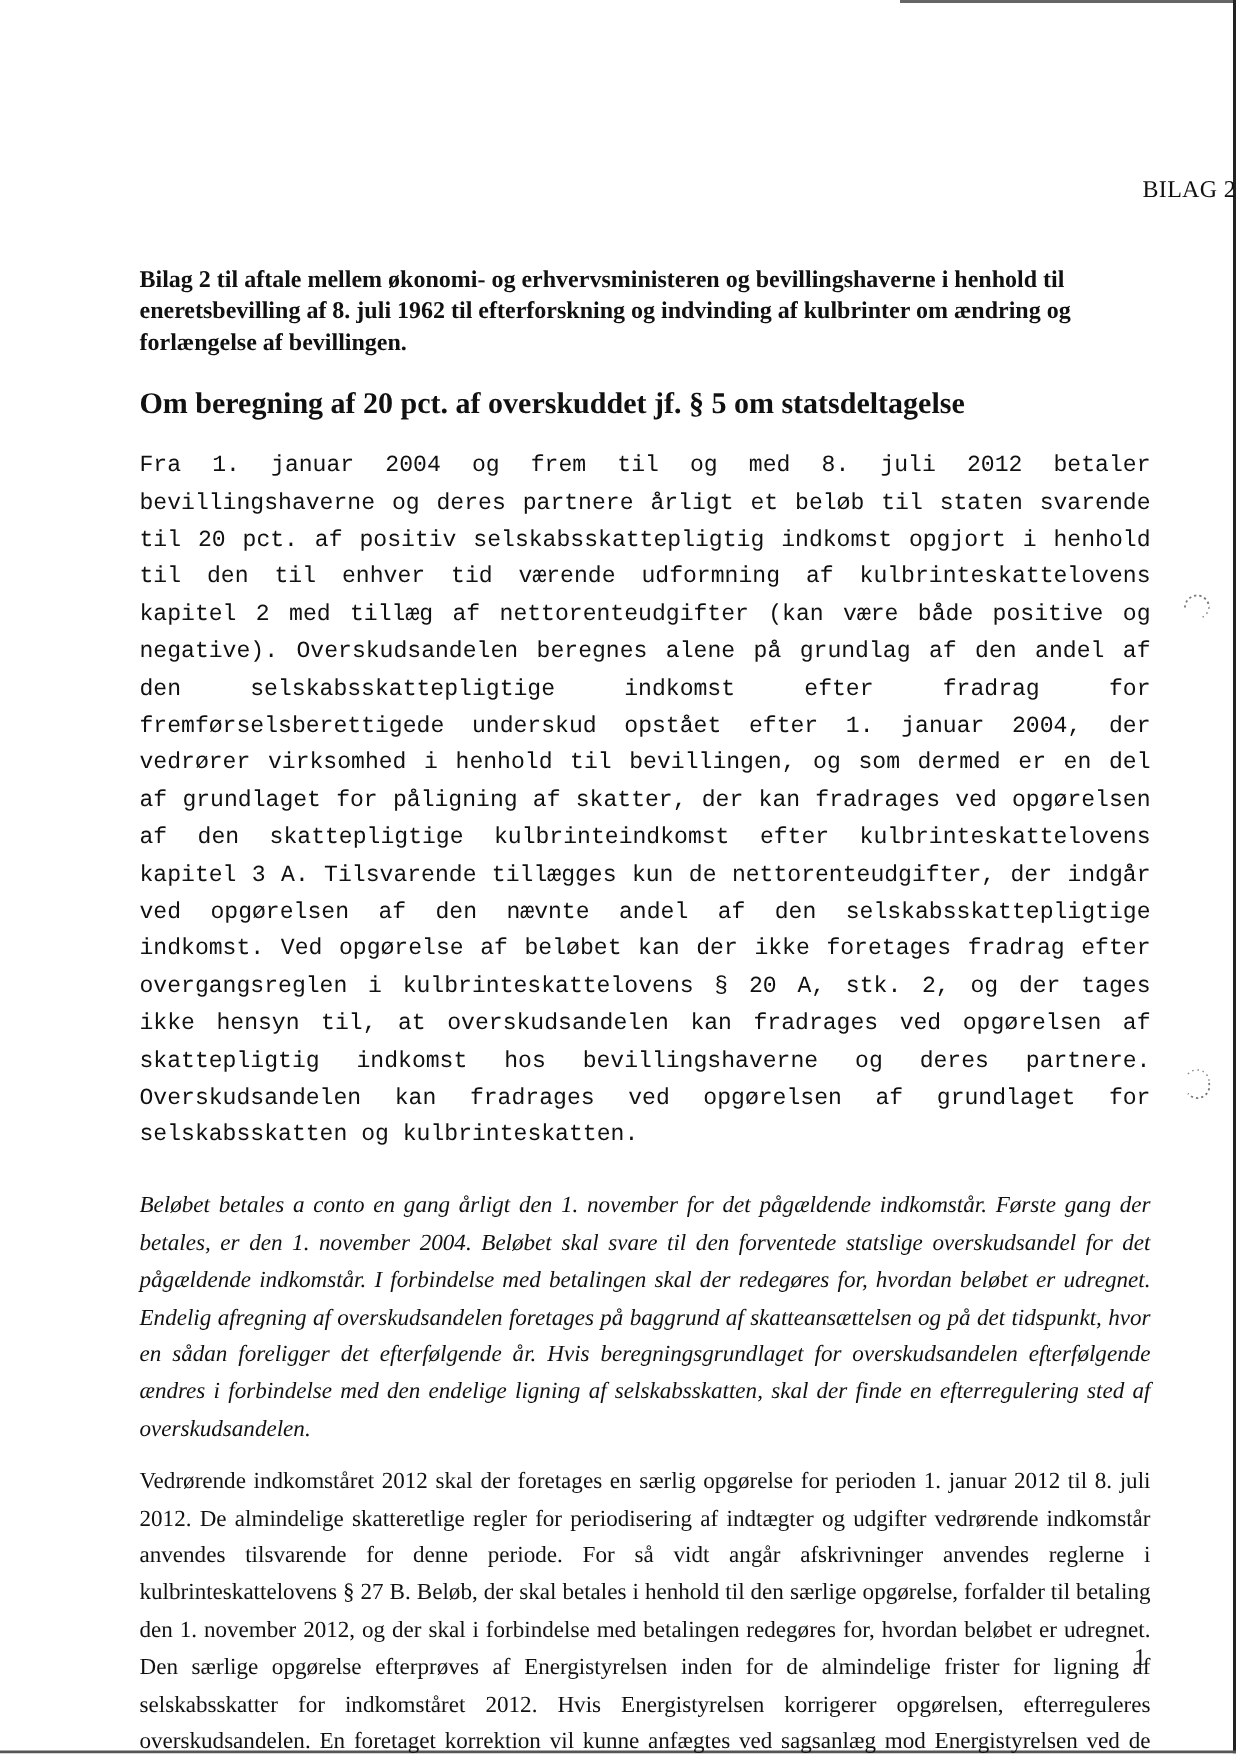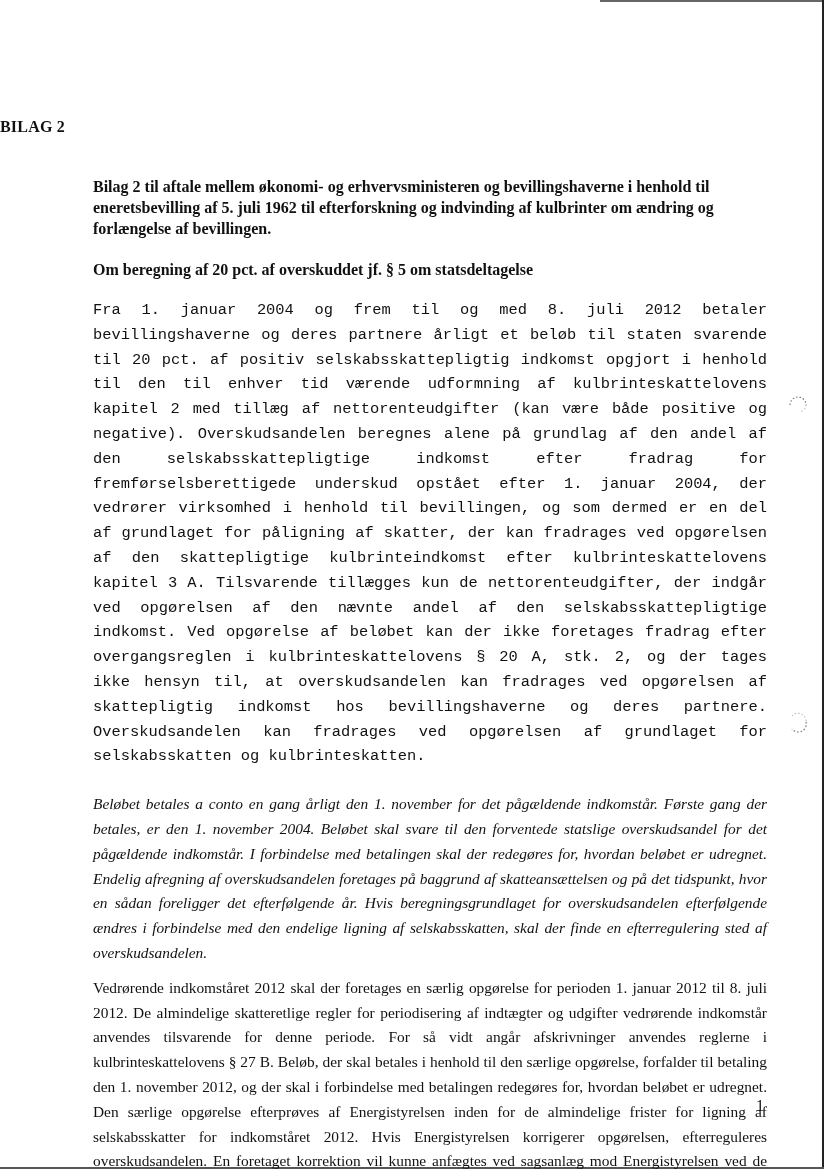--- a/index.html
+++ b/index.html
@@ -5,29 +5,29 @@
     html, body { margin: 0; padding: 0; background: #ffffff; }
     body {
       width: 824px; height: 1169px; position: relative; overflow: hidden;
       font-family: "Liberation Serif", serif; color: #111;
     }
     .page { position: absolute; left: 0; top: 0; width: 824px; height: 1169px; }
     .edge-right { position: absolute; right: 0; top: 0; width: 2px; height: 1169px; background: #222; }
     .edge-bottom { position: absolute; left: 0; bottom: 0; width: 824px; height: 2px; background: #555; }
     .edge-top { position: absolute; left: 600px; top: 0; width: 224px; height: 2px; background: #666; }
     .title {
-      position: absolute; top: 118px; left: 0; width: 824px; text-align: left;
-      font-weight: bold; font-size: 16px; letter-spacing: 0.2px;
+      position: absolute; top: 118px; left: 0; width: 824px; text-align: right;
+      font-weight: normal; font-size: 16px; letter-spacing: 0.2px;
     }
     .content { position: absolute; left: 93px; width: 674px; top: 176px; }
     .intro {
       font-weight: bold; font-size: 16px; line-height: 21px; margin: 0;
     }
     .subheading {
-      font-weight: bold; font-size: 16px; line-height: 21px; margin: 20px 0 0 0;
+      font-weight: bold; font-size: 20px; line-height: 21px; margin: 20px 0 0 0;
     }
     .para {
       font-size: 15.4px; line-height: 24.8px; text-align: justify; margin: 0;
     }
     .p1 { margin-top: 18px; font-family: Liberation Mono, monospace; }
     .p2 { margin-top: 23px; font-style: italic; }
     .p3 { margin-top: 10px; }
     .page-number {
       position: absolute; top: 1097px; left: 756px; font-size: 16px;
     }
@@ -41,21 +41,21 @@
 <body>
 
 <div class="page">
   <div class="edge-top"></div>
   <div class="edge-right"></div>
   <div class="edge-bottom"></div>
 
   <div class="title">BILAG 2</div>
 
   <div class="content">
-    <p class="intro">Bilag 2 til aftale mellem økonomi- og erhvervsministeren og bevillingshaverne i henhold til eneretsbevilling af 5. juli 1962 til efterforskning og indvinding af kulbrinter om ændring og forlængelse af bevillingen.</p>
+    <p class="intro">Bilag 2 til aftale mellem økonomi- og erhvervsministeren og bevillingshaverne i henhold til eneretsbevilling af 8. juli 1962 til efterforskning og indvinding af kulbrinter om ændring og forlængelse af bevillingen.</p>
     <p class="subheading">Om beregning af 20 pct. af overskuddet jf. § 5 om statsdeltagelse</p>
     <p class="para p1">Fra 1. januar 2004 og frem til og med 8. juli 2012 betaler bevillingshaverne og deres partnere årligt et beløb til staten svarende til 20 pct. af positiv selskabsskattepligtig indkomst opgjort i henhold til den til enhver tid værende udformning af kulbrinteskattelovens kapitel 2 med tillæg af nettorenteudgifter (kan være både positive og negative). Overskudsandelen beregnes alene på grundlag af den andel af den selskabsskattepligtige indkomst efter fradrag for fremførselsberettigede underskud opstået efter 1. januar 2004, der vedrører virksomhed i henhold til bevillingen, og som dermed er en del af grundlaget for påligning af skatter, der kan fradrages ved opgørelsen af den skattepligtige kulbrinteindkomst efter kulbrinteskattelovens kapitel 3 A. Tilsvarende tillægges kun de nettorenteudgifter, der indgår ved opgørelsen af den nævnte andel af den selskabsskattepligtige indkomst. Ved opgørelse af beløbet kan der ikke foretages fradrag efter overgangsreglen i kulbrinteskattelovens § 20 A, stk. 2, og der tages ikke hensyn til, at overskudsandelen kan fradrages ved opgørelsen af skattepligtig indkomst hos bevillingshaverne og deres partnere. Overskudsandelen kan fradrages ved opgørelsen af grundlaget for selskabsskatten og kulbrinteskatten.</p>
     <p class="para p2">Beløbet betales a conto en gang årligt den 1. november for det pågældende indkomstår. Første gang der betales, er den 1. november 2004. Beløbet skal svare til den forventede statslige overskudsandel for det pågældende indkomstår. I forbindelse med betalingen skal der redegøres for, hvordan beløbet er udregnet. Endelig afregning af overskudsandelen foretages på baggrund af skatteansættelsen og på det tidspunkt, hvor en sådan foreligger det efterfølgende år. Hvis beregningsgrundlaget for overskudsandelen efterfølgende ændres i forbindelse med den endelige ligning af selskabsskatten, skal der finde en efterregulering sted af overskudsandelen.</p>
     <p class="para p3">Vedrørende indkomståret 2012 skal der foretages en særlig opgørelse for perioden 1. januar 2012 til 8. juli 2012. De almindelige skatteretlige regler for periodisering af indtægter og udgifter vedrørende indkomstår anvendes tilsvarende for denne periode. For så vidt angår afskrivninger anvendes reglerne i kulbrinteskattelovens § 27 B. Beløb, der skal betales i henhold til den særlige opgørelse, forfalder til betaling den 1. november 2012, og der skal i forbindelse med betalingen redegøres for, hvordan beløbet er udregnet. Den særlige opgørelse efterprøves af Energistyrelsen inden for de almindelige frister for ligning af selskabsskatter for indkomståret 2012. Hvis Energistyrelsen korrigerer opgørelsen, efterreguleres overskudsandelen. En foretaget korrektion vil kunne anfægtes ved sagsanlæg mod Energistyrelsen ved de almindelige domstole, idet sagsanlæg ikke har opsættende virkning for betalingspligten.</p>
   </div>
 
   <svg class="scan-mark m1" viewBox="0 0 24 24">
     <path d="M4 12 A8 8 0 0 1 20 12" fill="none" stroke="#777" stroke-width="1.2" stroke-dasharray="1.5 2"></path>
     <path d="M20 12 A8 8 0 0 1 14 19" fill="none" stroke="#888" stroke-width="1" stroke-dasharray="1 2.5"></path>
   </svg>

